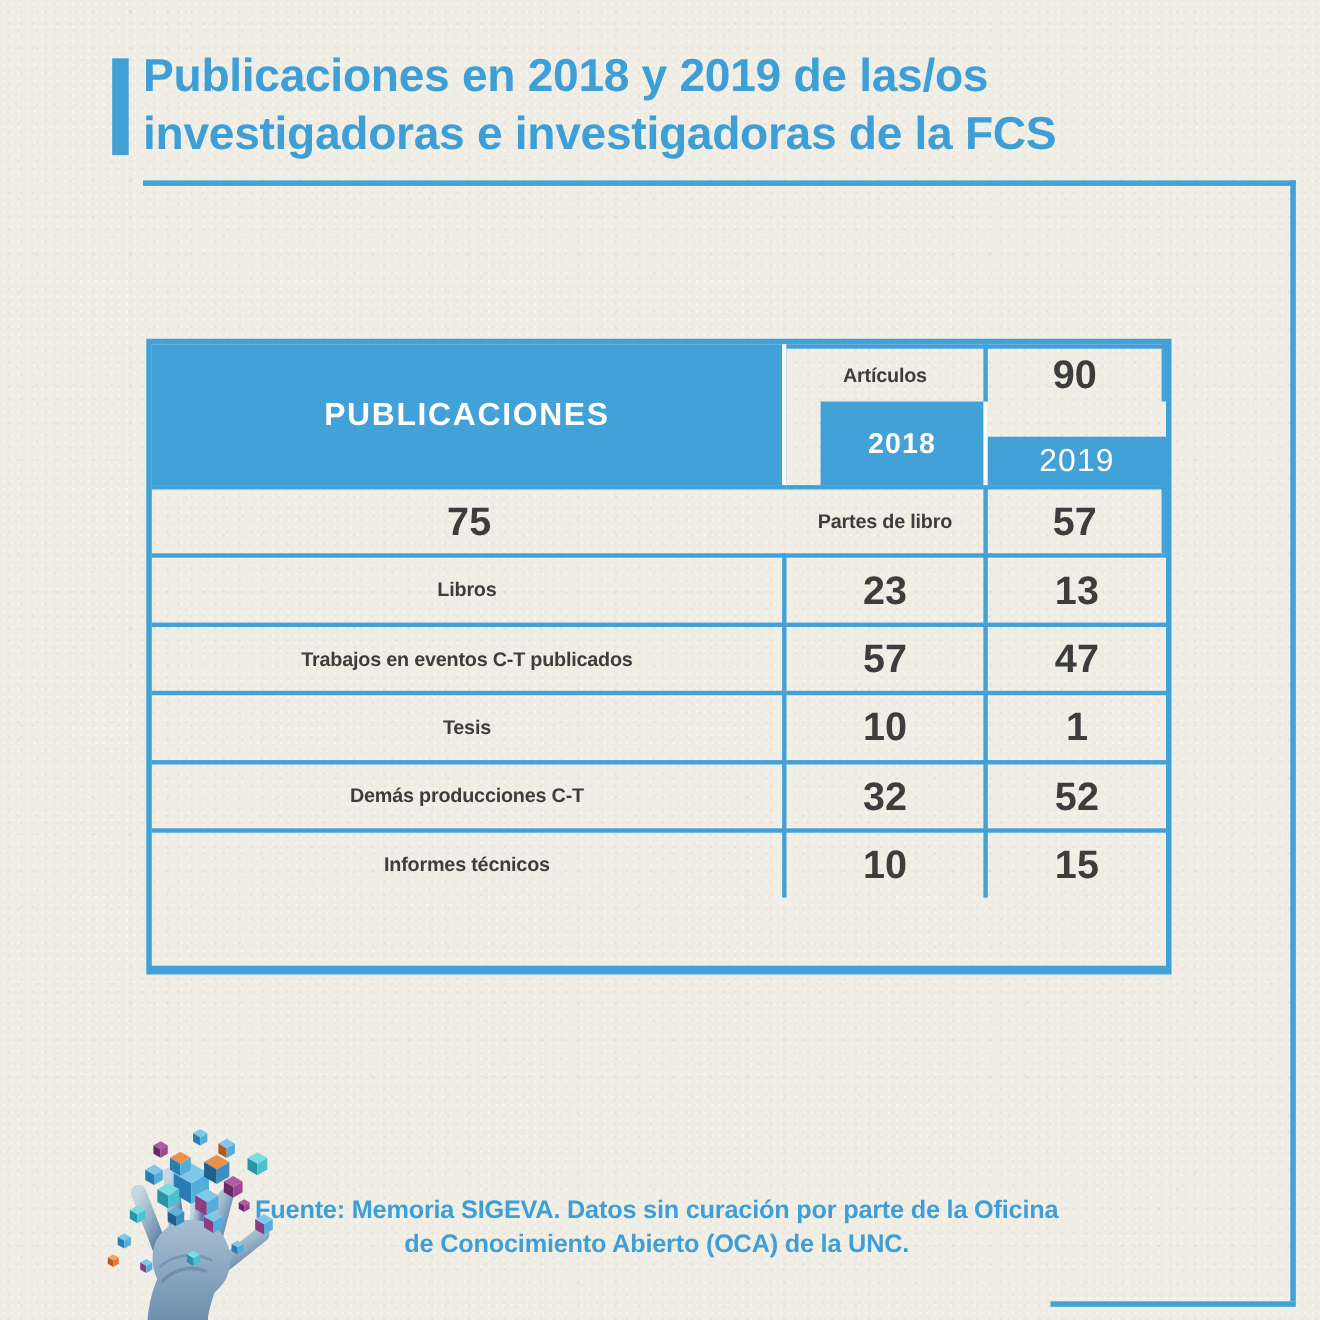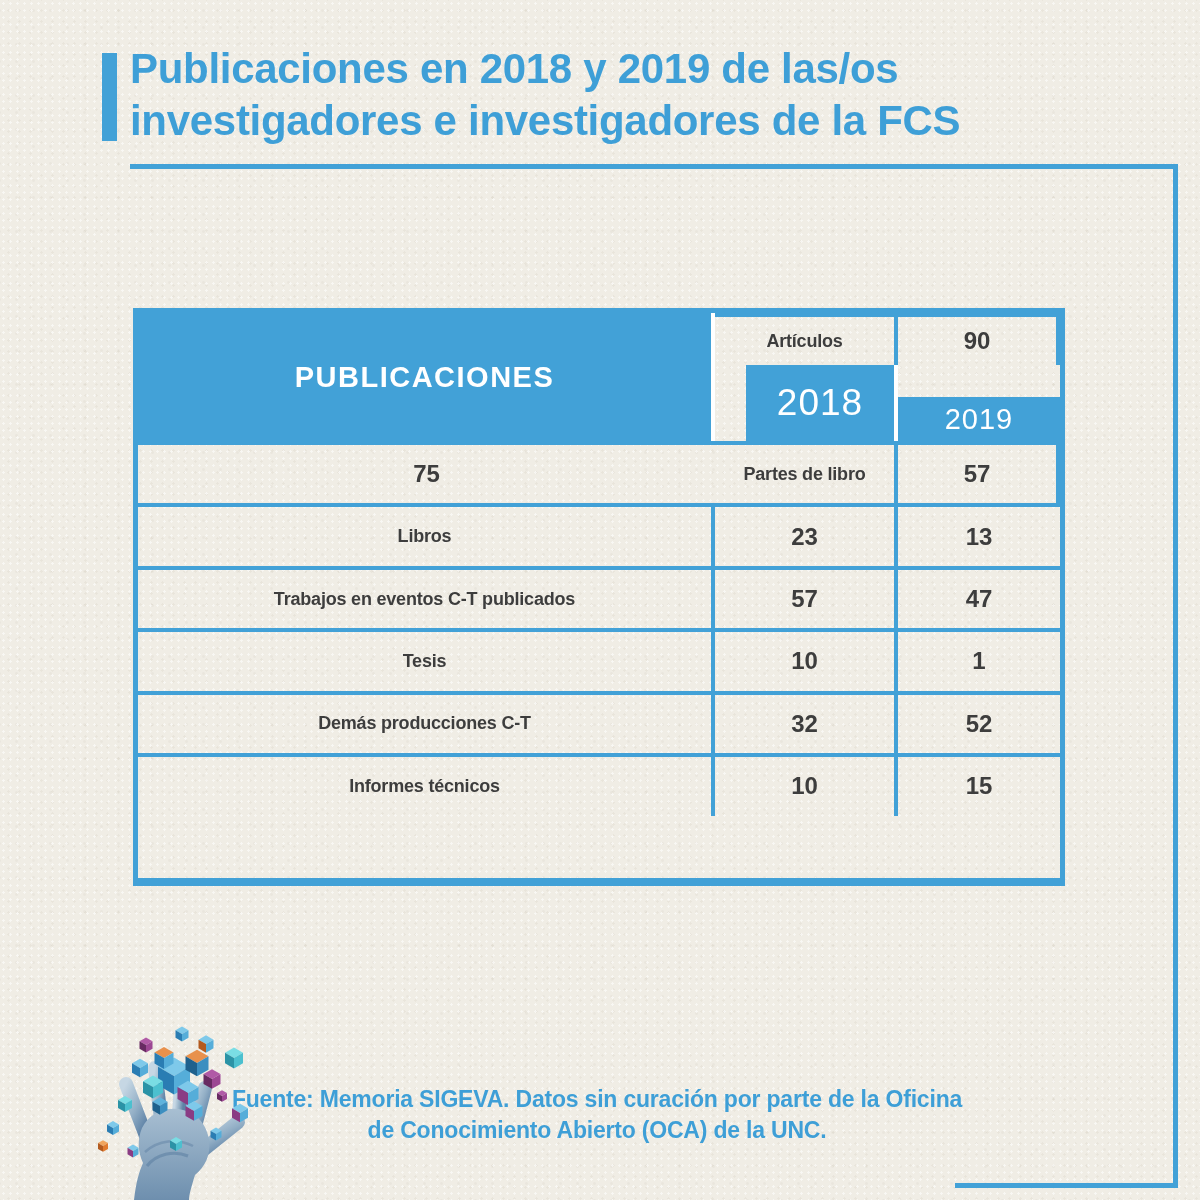--- a/index.html
+++ b/index.html
@@ -50,26 +50,26 @@
     grid-template-columns:577px 183px 162px;
     grid-template-rows:52px 76px repeat(7, 1fr);
   }
   .cell{ display:flex; align-items:center; justify-content:center; }
   .hdr{ background:#42a1d7; color:#ffffff; }
   .h-pub{ grid-column:1; grid-row:1 / 3; border-right:4px solid #fff;
           font-size:29px; font-weight:bold; letter-spacing:1.5px; }
   .h-tot{ grid-column:2 / 4; grid-row:1; border-bottom:4px solid #fff;
           font-size:29px; font-weight:bold; letter-spacing:2px; }
   .h-y1{ grid-column:2; grid-row:2; border-right:4px solid #fff;
-         font-size:37px; font-weight:normal; letter-spacing:1px;margin-left:31px; }
+         font-size:26px; font-weight:bold; letter-spacing:1px;margin-left:31px; }
   .h-y2{ grid-column:3; grid-row:2; font-size:29px; font-weight:normal; letter-spacing:1px;margin-top:32px; }
   .c-label{ border-top:4px solid #42a1d7; border-right:4px solid #42a1d7;
             font-size:18px; font-weight:bold; color:#3d3d3d; letter-spacing:-0.2px;
             text-align:center; padding:0 4px; }
-  .c-num{ border-top:4px solid #42a1d7; font-size:24px; font-weight:bold; color:#3d3d3d; }
+  .c-num{ border-top:4px solid #42a1d7; font-size:36px; font-weight:bold; color:#3d3d3d; }
   .c-num.mid{ border-right:4px solid #42a1d7; }
 
   
   .source{
     position:absolute; left:130px; top:1084px; width:934px;
     text-align:center; color:#3e9fd7; font-weight:bold;
     font-size:23px; line-height:31px; letter-spacing:-0.2px;
   }
 
   
@@ -77,21 +77,21 @@
     position:absolute; left:46px; top:1016px; width:228px; height:184px;
     overflow:hidden;
   }
 </style>
 </head>
 <body>
 
 <div class="page">
 
   <div class="accent-bar"></div>
-  <h1 class="title"><span>Publicaciones en 2018 y 2019 de las/os</span><br><span>investigadores e investigadores de la FCS</span></h1>
+  <h1 class="title"><span>Publicaciones en 2018 y 2019 de las/os</span><br><span>investigadoras e investigadoras de la FCS</span></h1>
 
   <div class="frame-main"></div>
   <div class="frame-bottom"></div>
 
   <div class="pub-table">
     <div class="cell hdr h-pub">PUBLICACIONES</div>
     <div class="cell hdr h-y1">2018</div>
     <div class="cell hdr h-y2">2019</div>
 
     <div class="cell c-label">Artículos</div>

